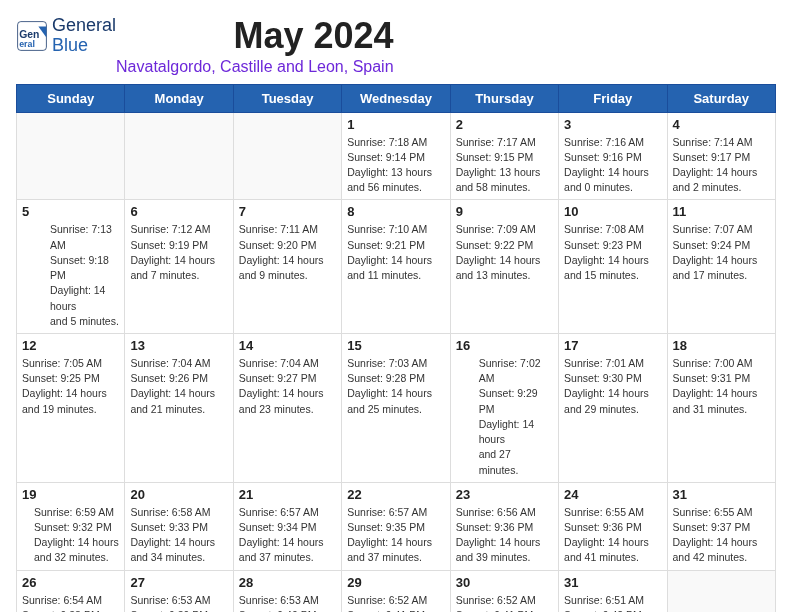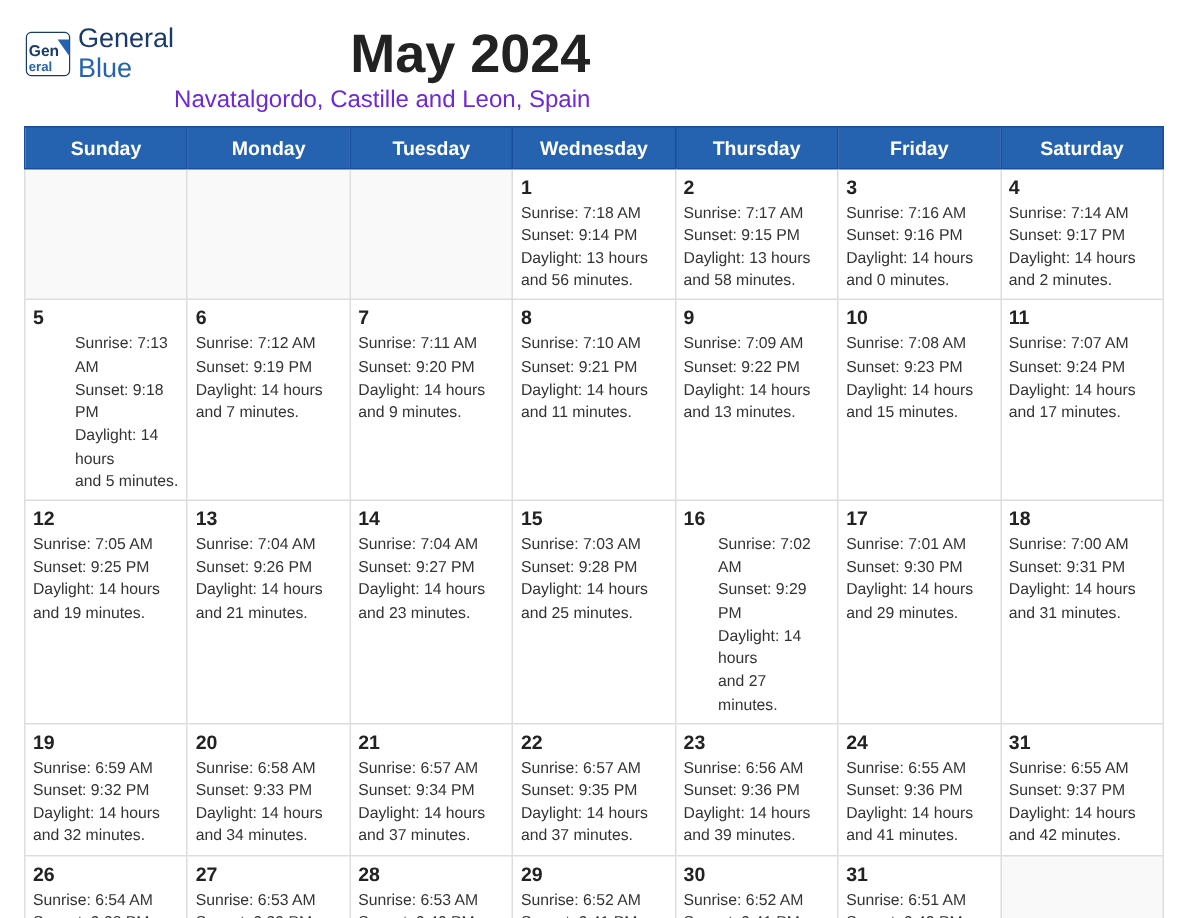--- a/index.html
+++ b/index.html
@@ -258,21 +258,21 @@
           <div class="day-num">18</div>
           <div class="day-info" style="white-space: pre-line;">Sunrise: 7:00 AM
 Sunset: 9:31 PM
 Daylight: 14 hours
 and 31 minutes.</div>
         </td>
       </tr>
       <tr>
         <td>
           <div class="day-num">19</div>
-          <div class="day-info" style="white-space: pre-line;">Sunrise: 6:59 AM
+          <div class="day-info" style="white-space: pre-line; margin-left: 12px;">Sunrise: 6:59 AM
 Sunset: 9:32 PM
 Daylight: 14 hours
 and 32 minutes.</div>
         </td>
         <td>
           <div class="day-num">20</div>
           <div class="day-info" style="white-space: pre-line;">Sunrise: 6:58 AM
 Sunset: 9:33 PM
 Daylight: 14 hours
 and 34 minutes.</div>

